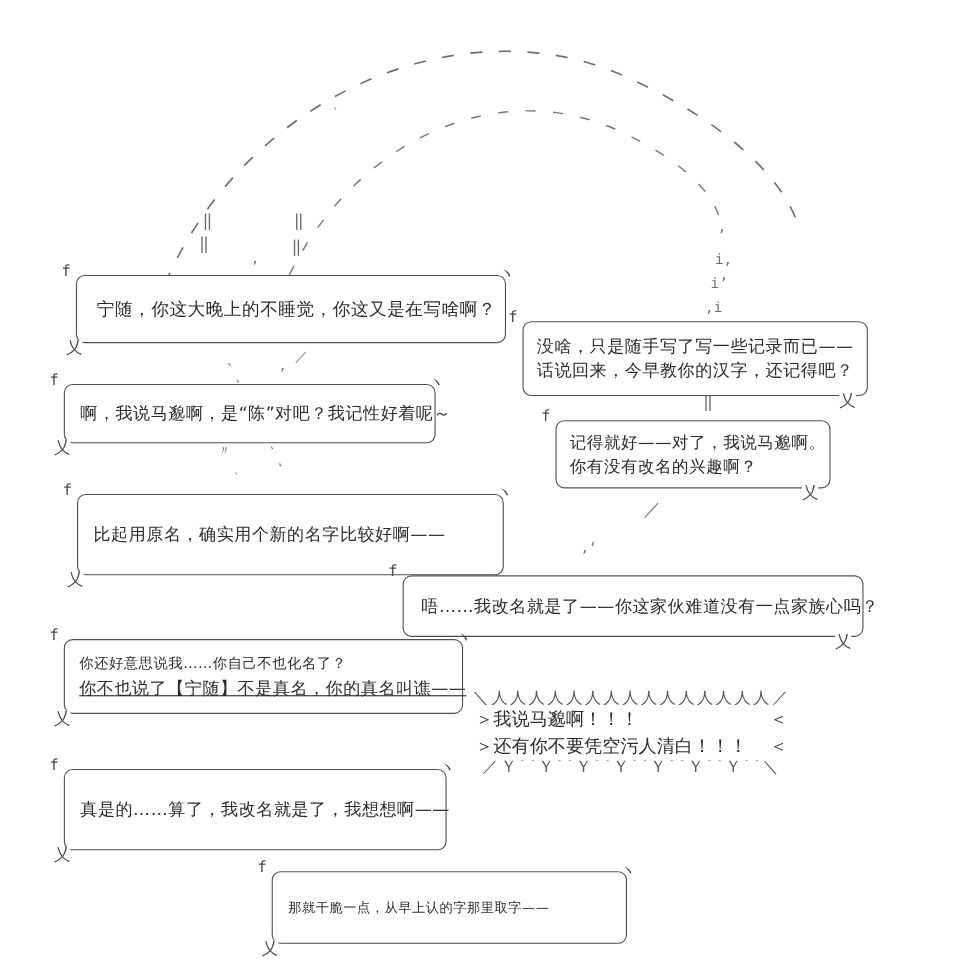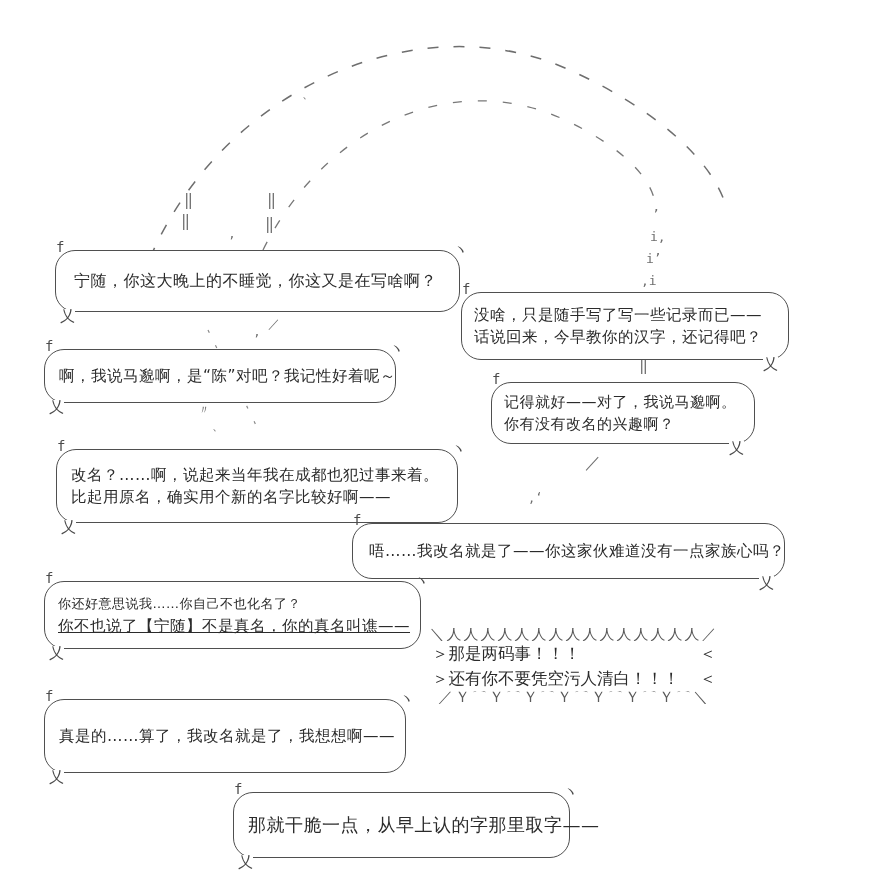--- a/index.html
+++ b/index.html
@@ -7,23 +7,24 @@
     position:relative;width:879px;height:874px;background:#ffffff;overflow:hidden;
     font-family:"DejaVu Sans","Liberation Sans",sans-serif;color:#2b2b2b;
   }
   svg.bg{position:absolute;left:0;top:0;}
   .bgmark{
     position:absolute;color:#6e6e6e;font-size:13px;line-height:1;white-space:pre;
     font-family:"DejaVu Sans Mono","Liberation Mono",monospace;
   }
   .bubble{position:absolute;}
   .bubble .box{
-    position:absolute;inset:0;border:1.4px solid #4f4f4f;border-radius:20px;background:#ffffff;
+    position:absolute;inset:0;border:1.4px solid #4f4f4f;border-radius:8px;background:#ffffff;
     box-sizing:border-box;display:flex;flex-direction:column;justify-content:center;
     padding:2px 18px;
+    margin-left:14px;
   }
   .bubble .line{
     font-size:16px;line-height:22px;letter-spacing:0.5px;white-space:nowrap;color:#2b2b2b;
   }
   .glyph{
     position:absolute;color:#4a4a4a;line-height:1;z-index:3;
     font-family:"DejaVu Sans Mono","Liberation Mono",monospace;
   }
   .glyph.f{left:1px;top:-10px;font-size:14px;}
   .glyph.tr{right:-7px;top:-7px;font-size:13px;}
@@ -108,21 +109,20 @@
       <div class="line" style="font-size:15px;">记得就好——对了，我说马邈啊。</div>
       <div class="line" style="font-size:15px;">你有没有改名的兴趣啊？</div>
     </div>
   </div>
 
   <div class="bubble" style="left:56px;top:449px;width:402px;height:74px;">
     <span class="glyph f">f</span>
     <span class="glyph tr">ヽ</span>
     <span class="glyph tail t-left">乂</span>
     <div class="box" style="padding:2px 14px;">
-      <div class="line" style="font-size:15.5px;">改名？……啊，说起来当年我在成都也犯过事来着。</div>
       <div class="line" style="font-size:15.5px;">比起用原名，确实用个新的名字比较好啊——</div>
     </div>
   </div>
 
   <div class="bubble" style="left:352px;top:523px;width:433px;height:56px;">
     <span class="glyph f">f</span>
     <span class="glyph tail t-right">乂</span>
     <div class="box" style="padding:2px 16px;">
       <div class="line" style="font-size:15.5px;">唔……我改名就是了——你这家伙难道没有一点家族心吗？</div>
     </div>
@@ -134,21 +134,21 @@
     <span class="glyph tail t-left">乂</span>
     <div class="box" style="padding:2px 13px;">
       <div class="line" style="font-size:13px;">你还好意思说我……你自己不也化名了？</div>
       <div class="line" style="font-size:15.5px;text-decoration:underline;">你不也说了【宁随】不是真名，你的真名叫谯——</div>
     </div>
   </div>
 
   <div class="shout" style="left:428px;top:628px;width:292px;height:76px;">
     <div class="zig">＼人人人人人人人人人人人人人人人／</div>
     <div class="shout-line">
-      <span>＞那是两码事！！！</span>
+      <span>＞我说马邈啊！！！</span>
       <span>＜</span>
     </div>
     <div class="shout-line">
       <span>＞还有你不要凭空污人清白！！！</span>
       <span>＜</span>
     </div>
     <div class="zig">／Ｙ⌒Ｙ⌒Ｙ⌒Ｙ⌒Ｙ⌒Ｙ⌒Ｙ⌒＼</div>
   </div>
 
   <div class="bubble" style="left:44px;top:699px;width:362px;height:74px;">
@@ -158,17 +158,17 @@
     <div class="box" style="padding:2px 14px;">
       <div class="line" style="font-size:15.5px;">真是的……算了，我改名就是了，我想想啊——</div>
     </div>
   </div>
 
   <div class="bubble" style="left:233px;top:792px;width:337px;height:66px;">
     <span class="glyph f">f</span>
     <span class="glyph tr">ヽ</span>
     <span class="glyph tail t-left">乂</span>
     <div class="box" style="padding:2px 14px;">
-      <div class="line" style="font-size:18px;">那就干脆一点，从早上认的字那里取字——</div>
+      <div class="line" style="font-size:12px;">那就干脆一点，从早上认的字那里取字——</div>
     </div>
   </div>
 
 </div>
 
 </body></html>

